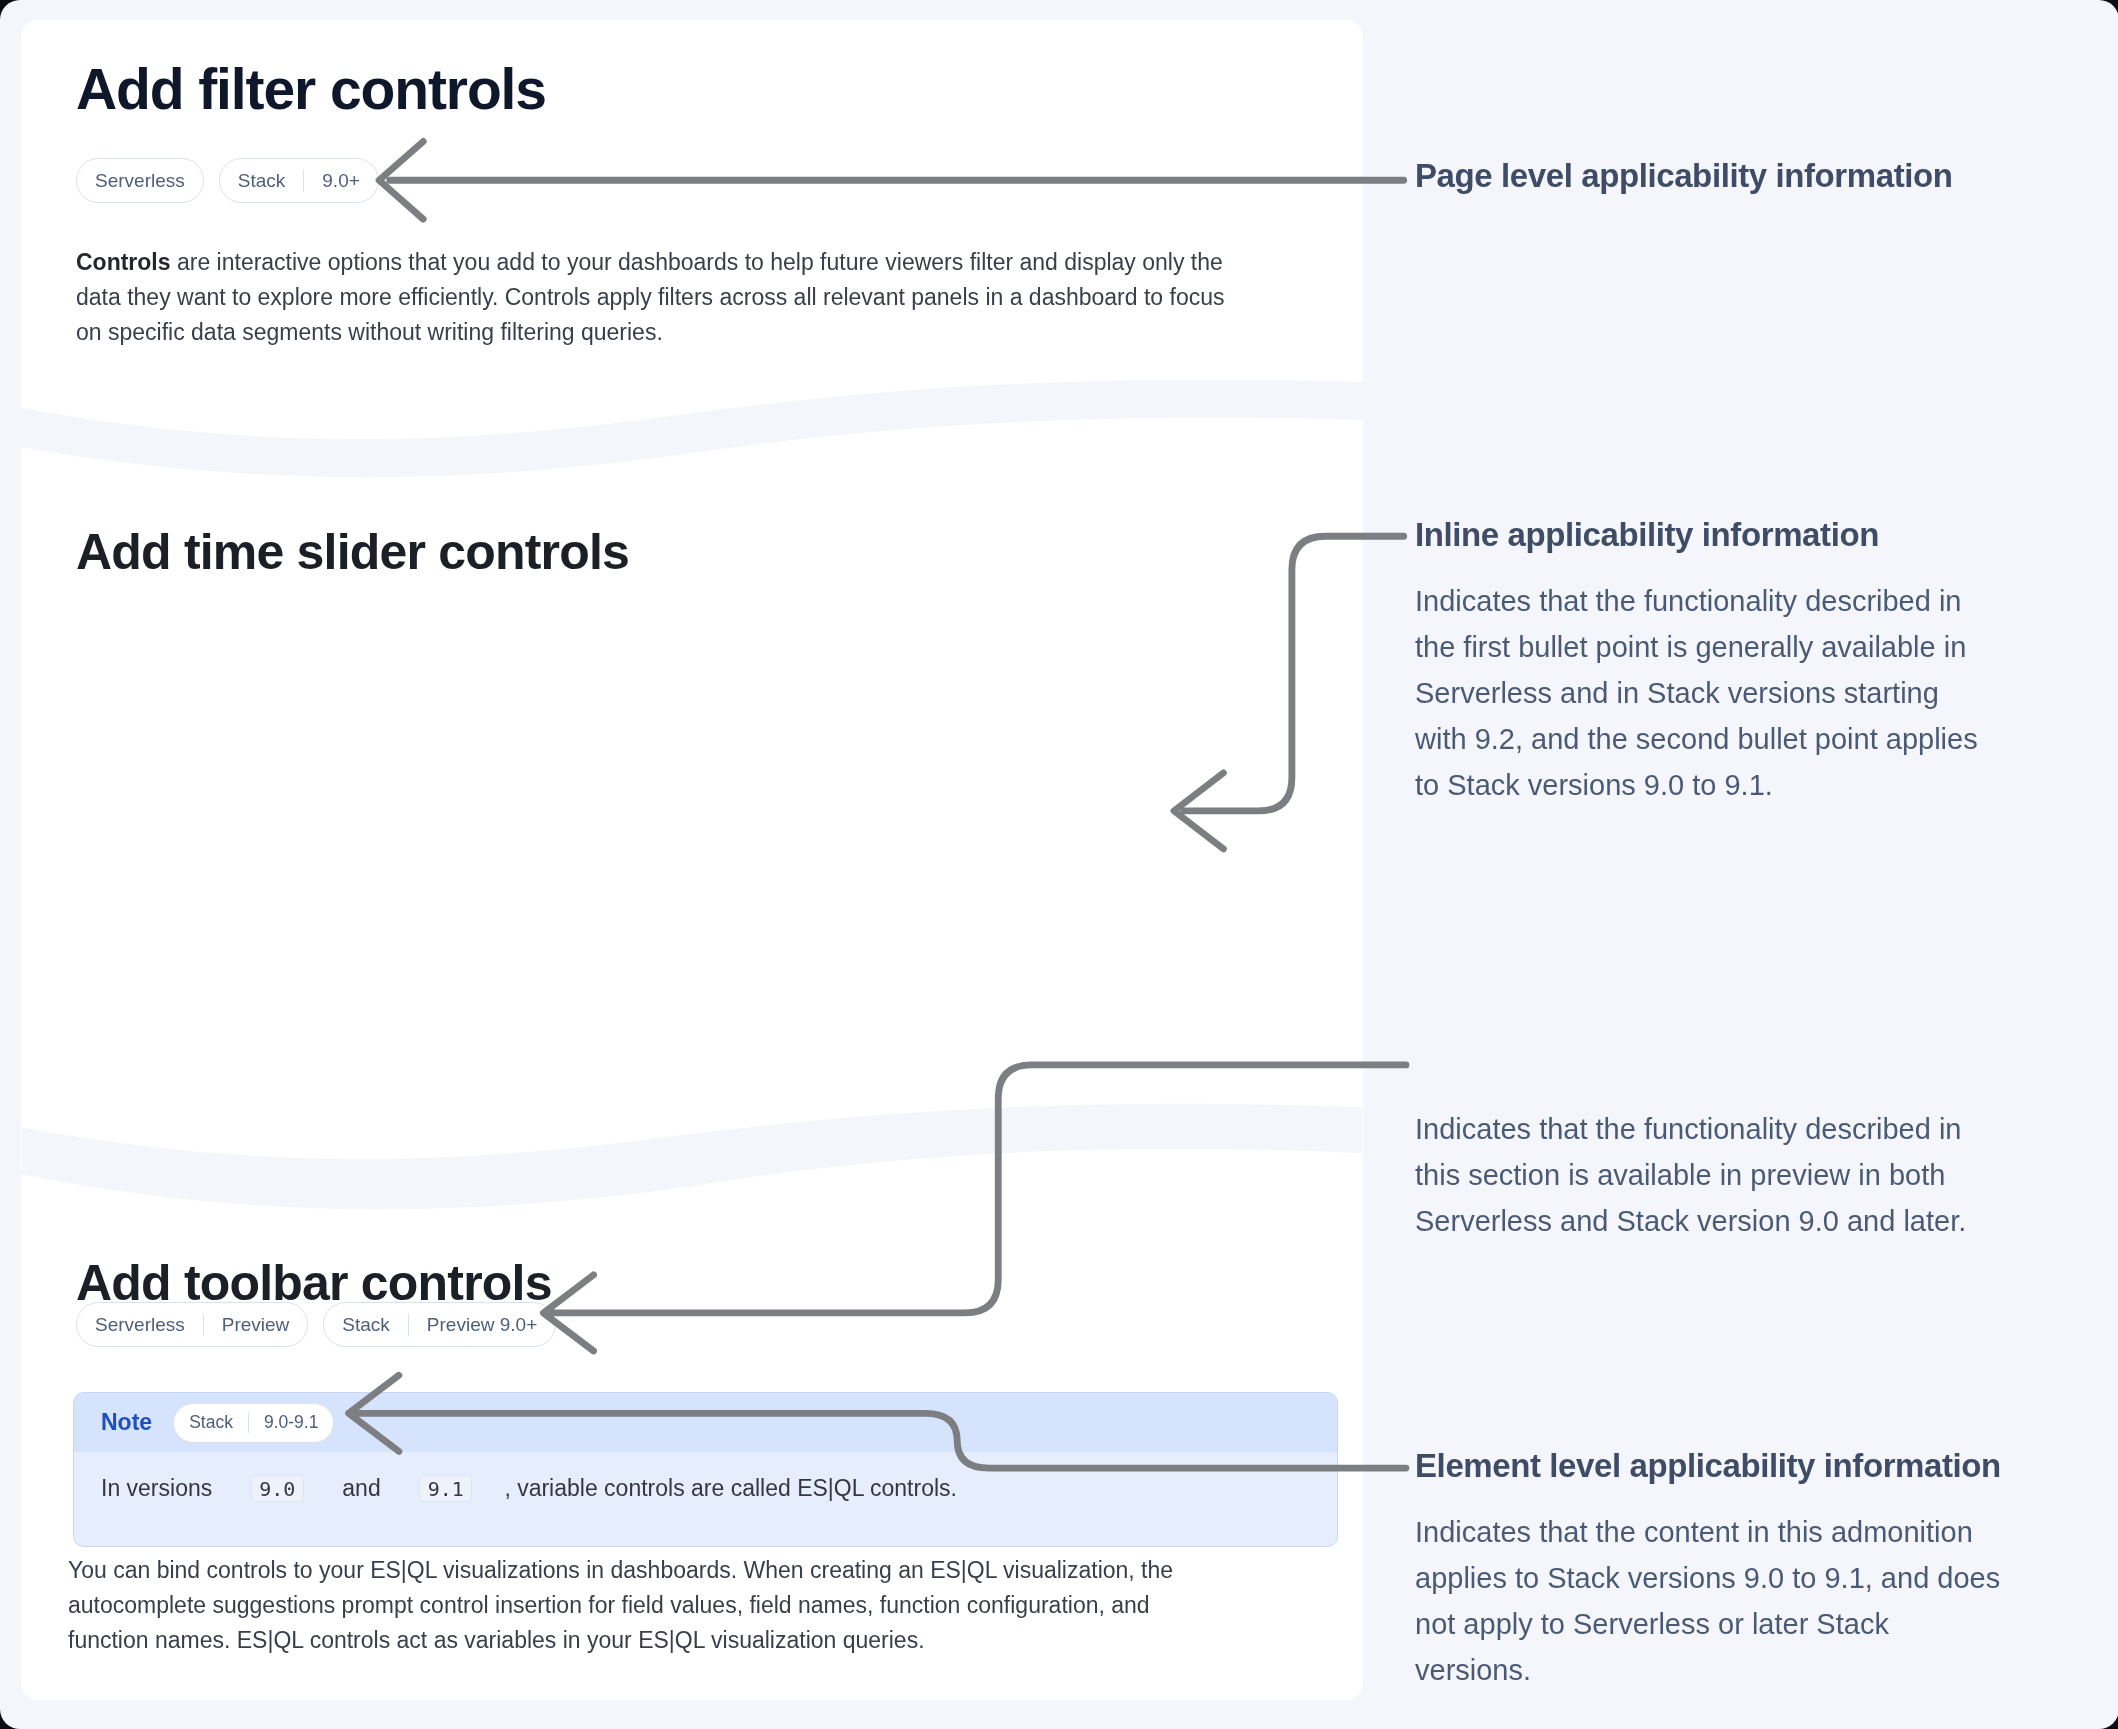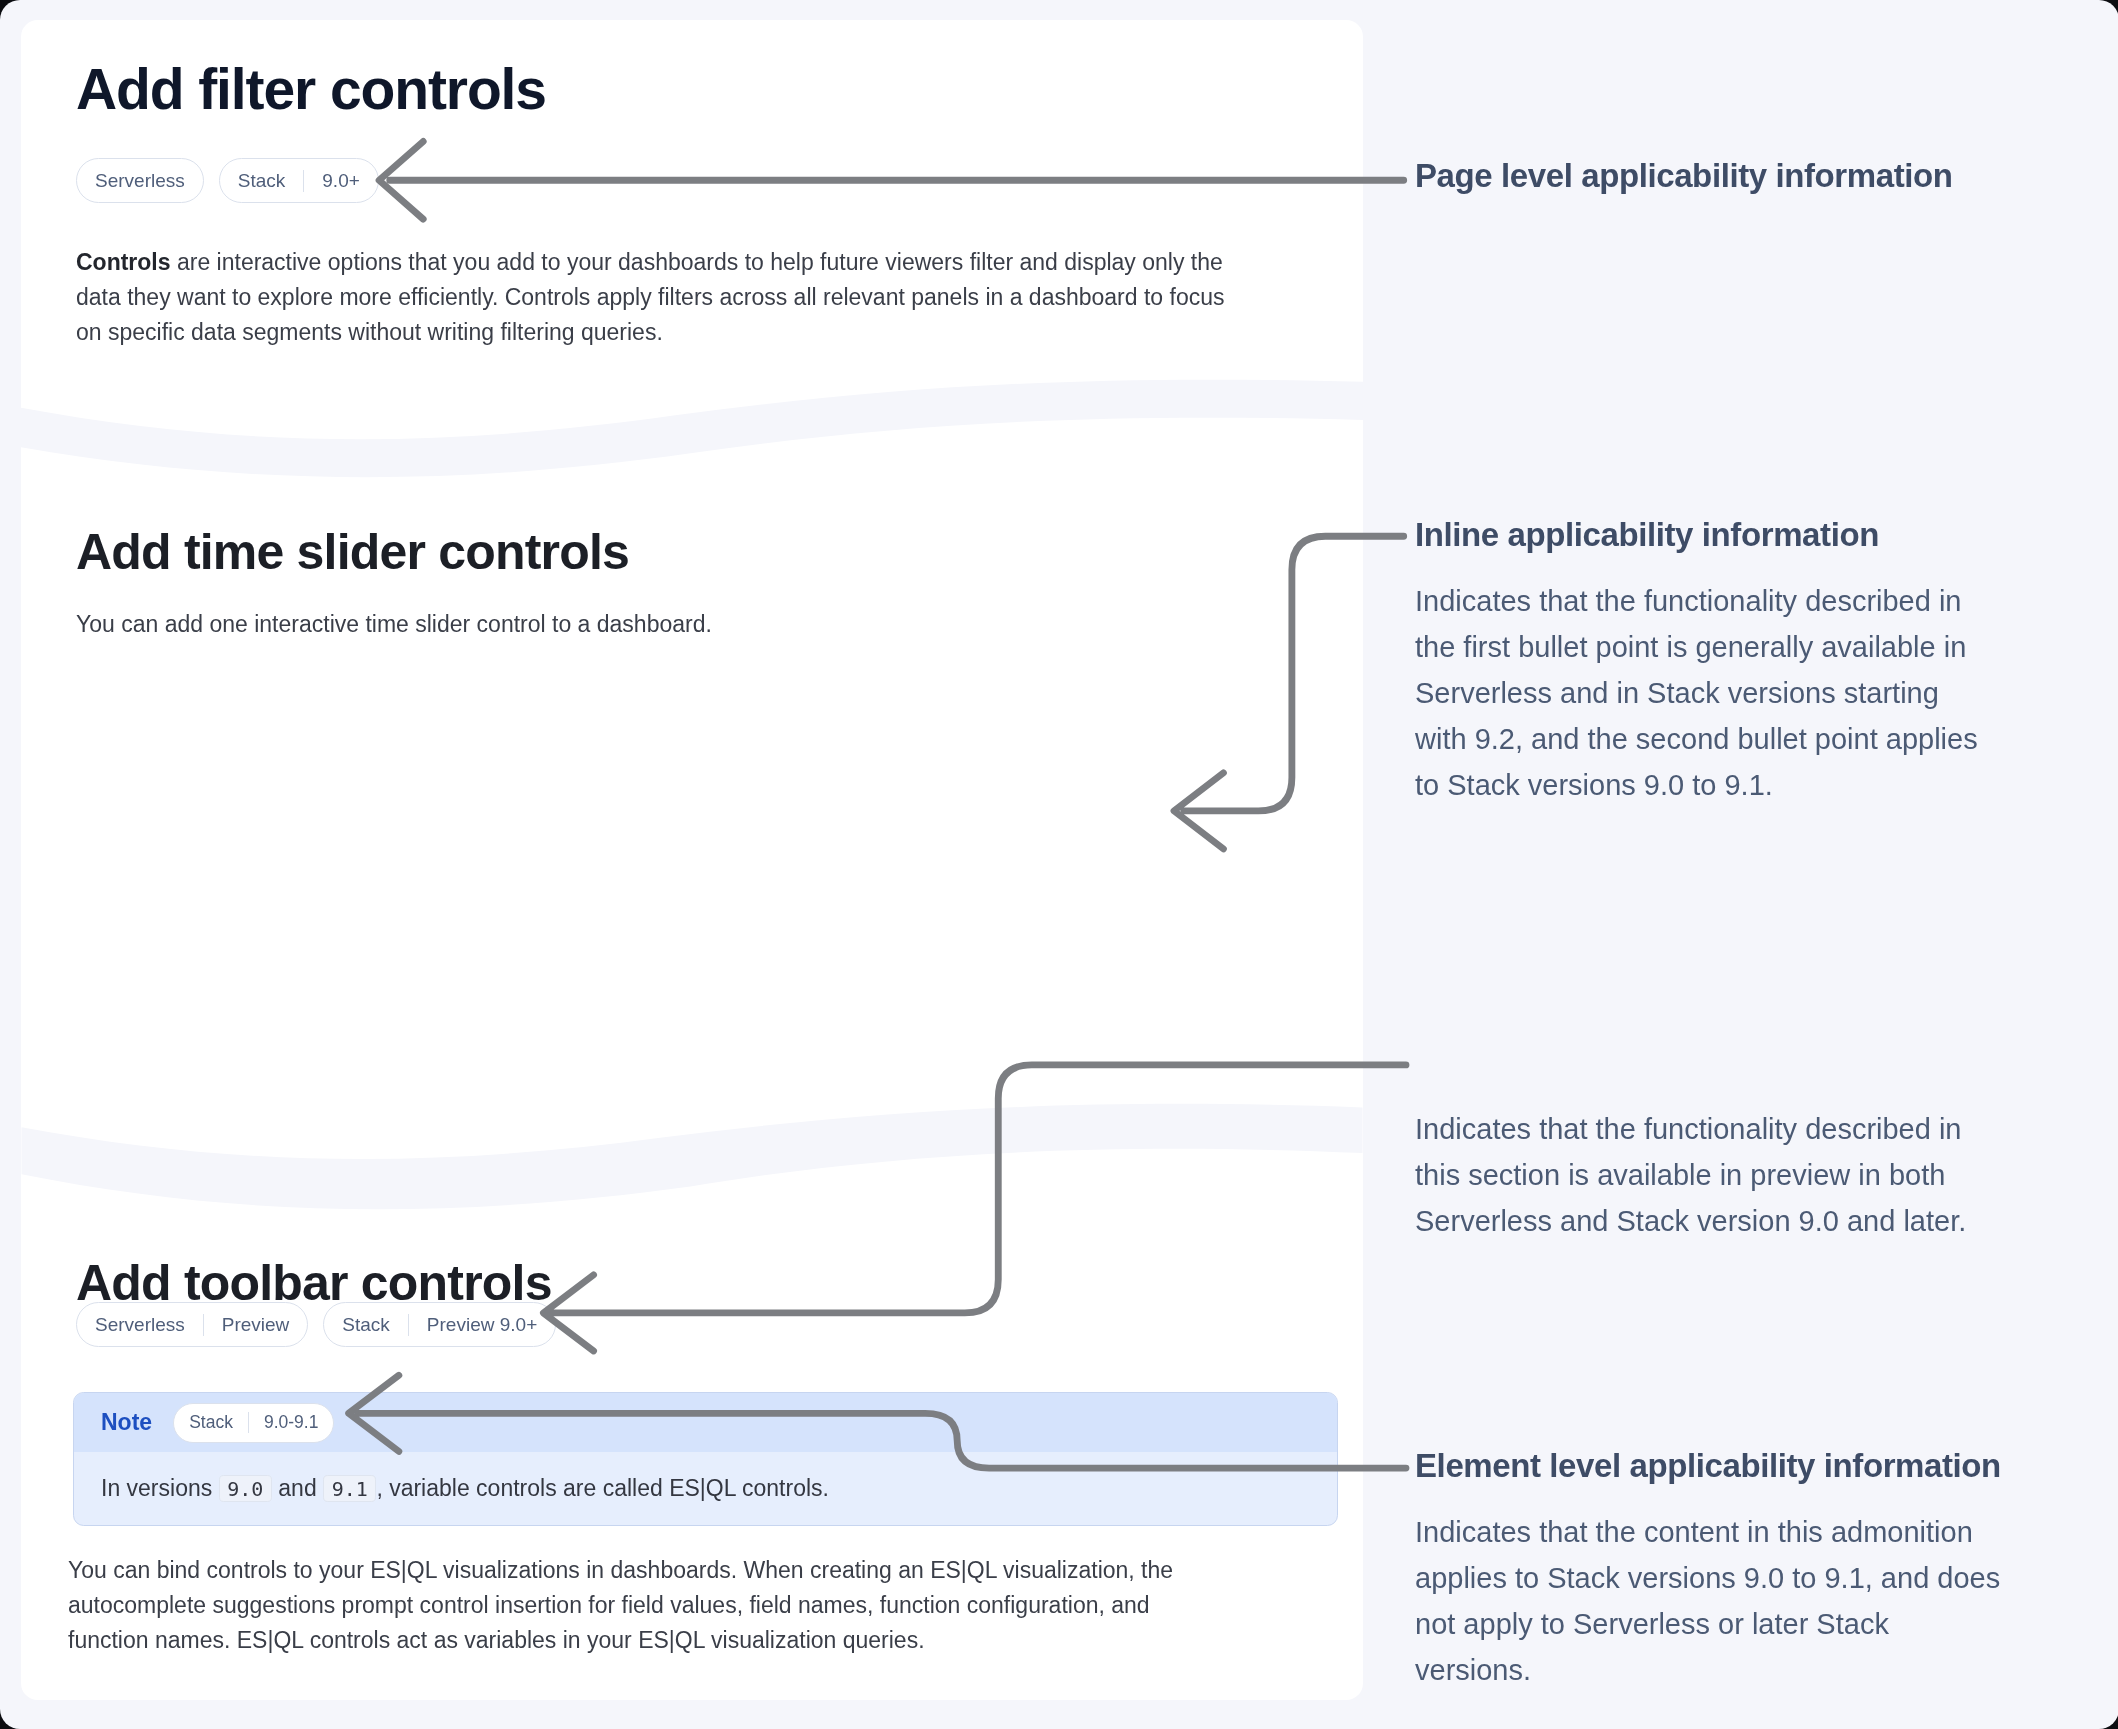--- a/index.html
+++ b/index.html
@@ -36,21 +36,21 @@
   .step-num{width:32px;flex:none;font-size:23px;line-height:35px;color:#7a8294;}
   .bullet-row{position:absolute;left:134px;display:flex;align-items:center;gap:12px;height:43px;}
   .dot{width:8.4px;height:8.4px;border-radius:50%;background:#7a8294;flex:none;margin-right:4.6px;}
   .bullet-text{font-size:23px;color:#3a3e48;white-space:nowrap;}
   .bullet-text .b{font-weight:bold;color:#23262d;}
 
   .note{position:absolute;left:73px;top:1392px;width:1263px;border:1.5px solid #c7d5f0;border-radius:10.6px;
         overflow:hidden;background:#e6eefd;}
   .note-header{height:59px;background:#d5e3fc;display:flex;align-items:center;padding-left:27px;gap:21px;}
   .note-label{font-size:23px;font-weight:bold;color:#1d4fc0;}
-  .note-body{min-height:73px;display:flex;align-items:center;padding:0 27px 0 27px;font-size:23px;color:#343741;}
+  .note-body{min-height:73px;display:flex;align-items:center;padding:0 27px 21px 27px;font-size:23px;color:#343741;gap:32px;}
   .note-body .seg{white-space:pre;}
 
   .ann-title{position:absolute;left:1415px;width:669px;font-size:33px;font-weight:bold;color:#3e4c66;
              letter-spacing:-0.4px;white-space:nowrap;}
   .ann-body{position:absolute;left:1415px;width:685px;font-size:29px;line-height:46px;color:#4b5a74;white-space:pre-line;}
 </style>
 </head>
 <body>
 
 <div class="screen">
@@ -77,21 +77,20 @@
   </div>
 
   <div class="hr" style="left:76px;top:228px;width:1231px;"></div>
 
   <div class="content body-text" style="left:76px;top:245px;width:1248px;"><span class="seg b">Controls</span><span class="seg "> are interactive options that you add to your dashboards to help future viewers filter and display only the
 data they want to explore more efficiently. Controls apply filters across all relevant panels in a dashboard to focus
 on specific data segments without writing filtering queries.</span></div>
 
   <div class="content h2" style="left:76px;top:523px;">Add time slider controls</div>
 
-  <div class="content body-text" style="left:76px;top:607px;width:1248px;">You can add one interactive time slider control to a dashboard.</div>
 
   <div class="step" style="top:666px;">
     <div class="step-num">1.</div>
     <div class="body-text">Open or create a new dashboard.</div>
   </div>
 
   <div class="step" style="top:723px;">
     <div class="step-num">2.</div>
     <div class="body-text">Add a time slider control.</div>
   </div>

